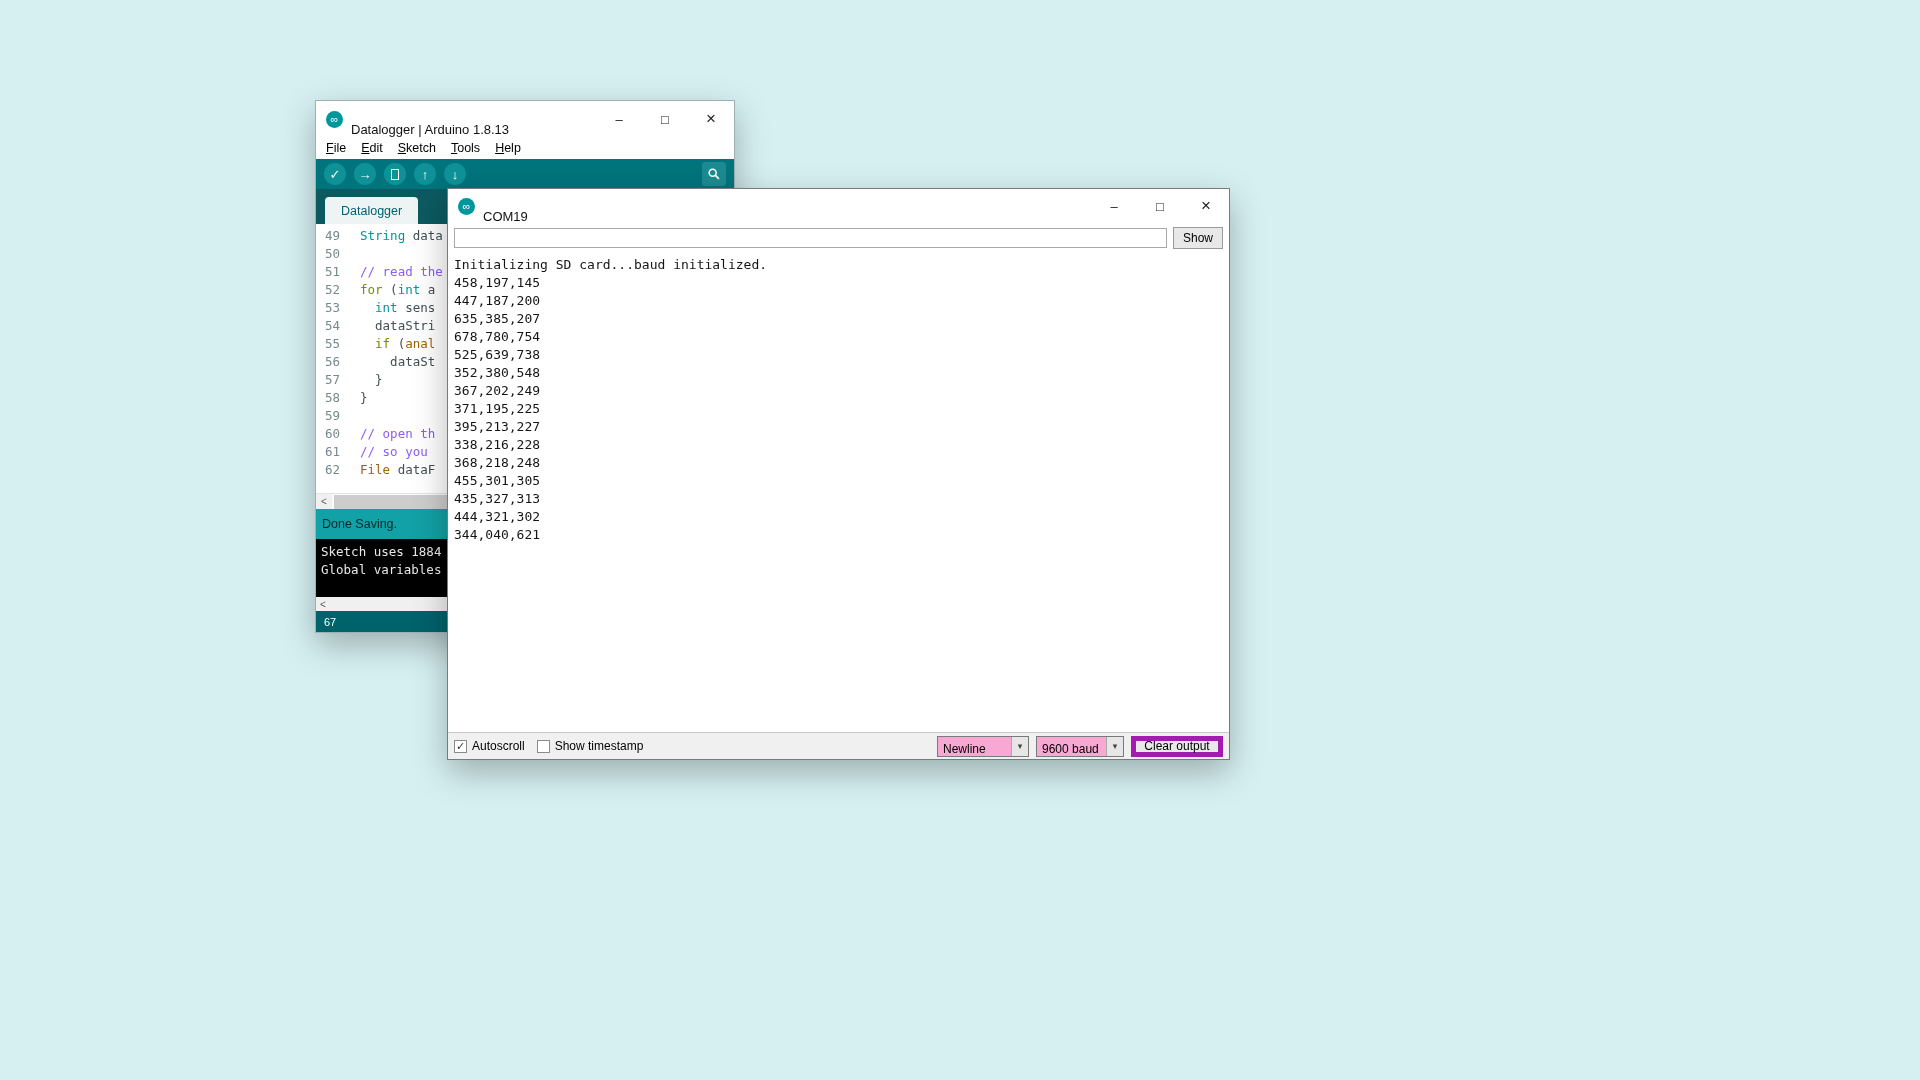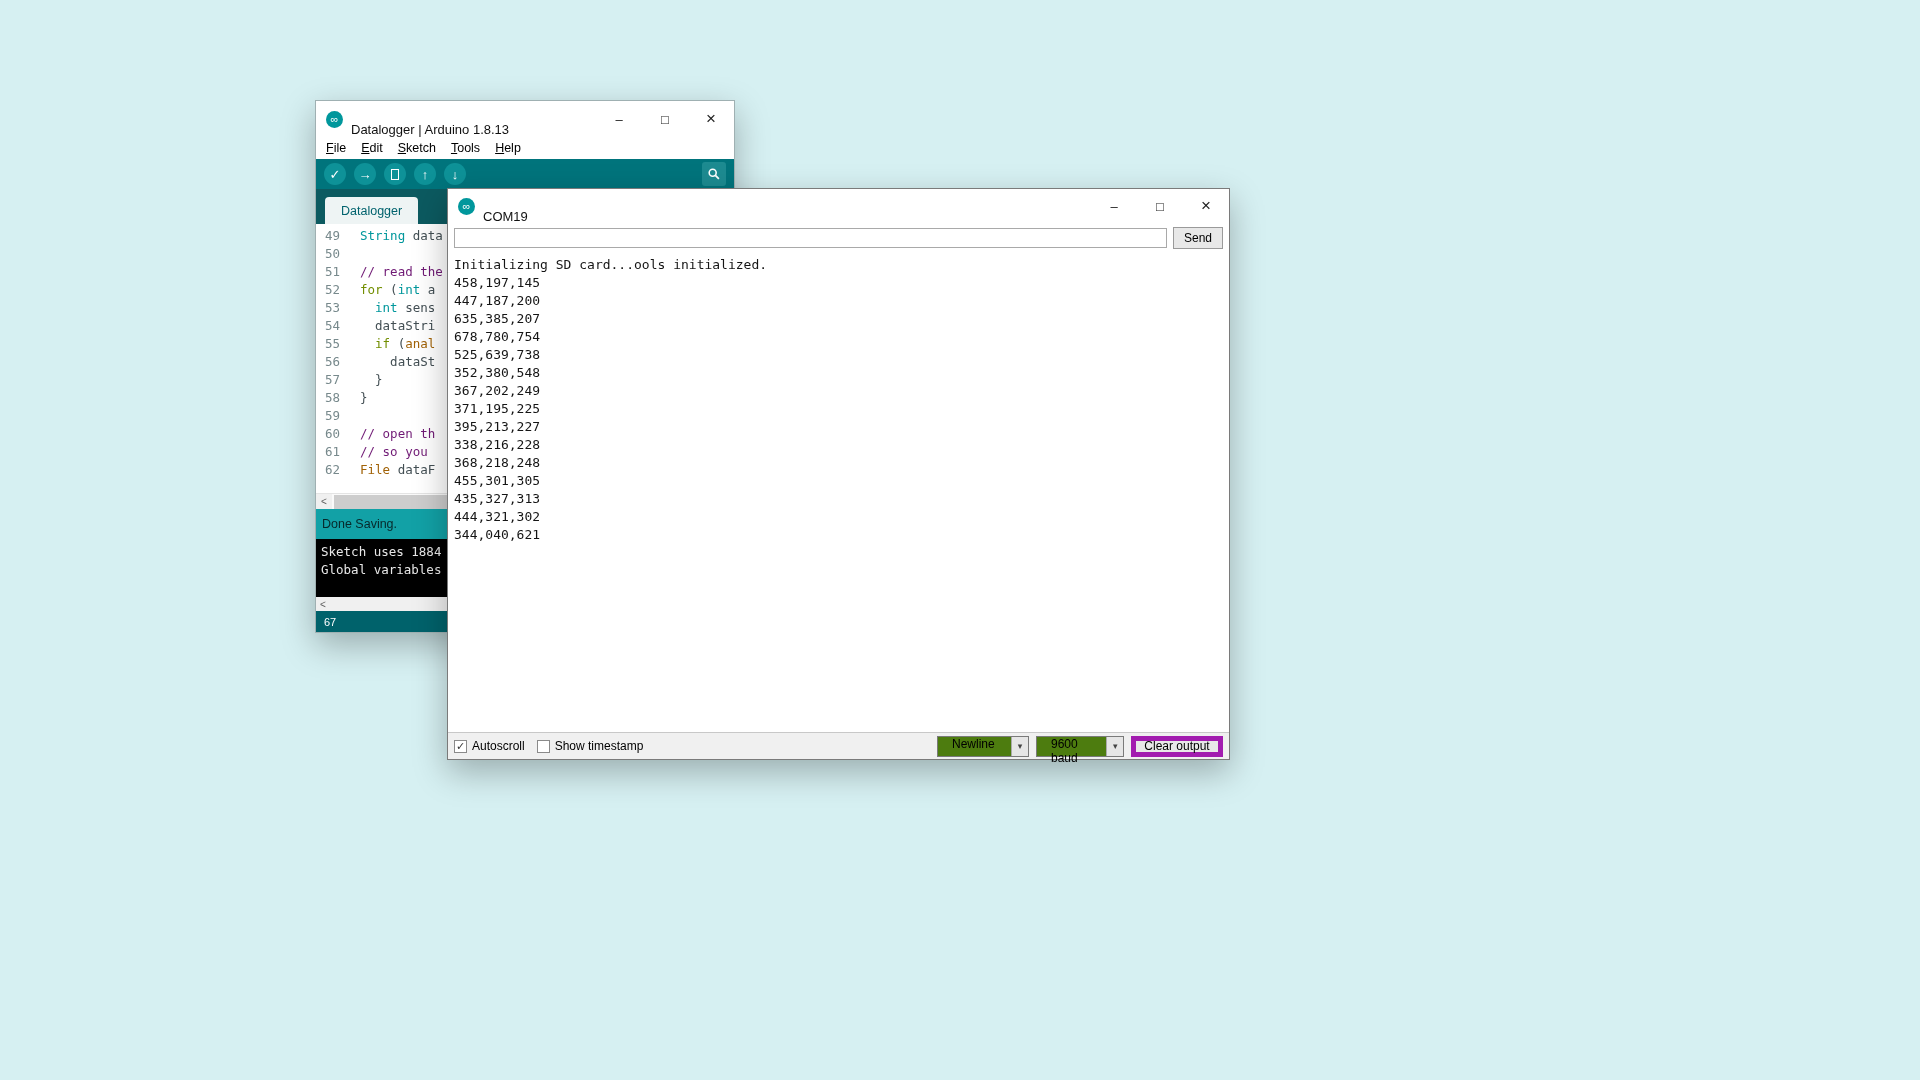--- a/index.html
+++ b/index.html
@@ -32,21 +32,21 @@
   .tab { height:27px; background:#eef4f4; color:#00626d; font-size:12.5px; padding:0 16px; display:flex; align-items:center; border-radius:4px 4px 0 0; }
 
   .editor { flex:1; background:#fff; padding-top:3px; overflow:hidden; font-family:"DejaVu Sans Mono", monospace; }
   .code-row { height:18px; line-height:18px; font-size:12.5px; display:flex; white-space:pre; }
   .ln { width:24px; text-align:right; color:#77898c; flex:none; }
   .cd { margin-left:20px; color:#434F54; }
   .tok-plain { color:#434F54; }
   .tok-type { color:#00979C; }
   .tok-kw { color:#728E00; }
   .tok-fn { color:#a16207; }
-  .tok-comment { color:#701a75; }
+  .tok-comment { color:#8b5cf6; }
 
   .hscroll { height:16px; background:#fafafa; border-top:1px solid #e4e4e4; display:flex; align-items:center; flex:none; }
   .sb-arrow { width:16px; height:16px; background:#f0f0f0; color:#606060; font-size:10px; display:flex; align-items:center; justify-content:center; flex:none; }
   .sb-thumb { height:14px; width:230px; background:#cdcdcd; margin-left:2px; }
 
   .statusbar { height:30px; background:#12a1a6; color:#07282a; font-size:12.5px; display:flex; align-items:center; padding-left:6px; flex:none; }
   .console { height:58px; background:#000; color:#e8e8e8; font-family:"DejaVu Sans Mono", monospace; font-size:12.5px; line-height:18px; padding:4px 0 0 5px; flex:none; white-space:pre; }
   .cscroll { height:14px; background:#f0f0f0; display:flex; align-items:center; flex:none; }
   .cscroll .sb-arrow { width:14px; height:14px; }
   .bottomstrip { height:21px; background:#00626b; color:#fff; font-size:11px; display:flex; align-items:center; padding-left:8px; flex:none; }
@@ -56,21 +56,21 @@
   #serial-win .titlebar { height:34px; }
   .sm-inputrow { display:flex; align-items:center; gap:6px; padding:4px 6px 4px 6px; flex:none; }
   .sm-input { flex:1; height:20px; border:1px solid #a9a9a9; font-size:12px; padding:0 4px; font-family:"Liberation Sans", sans-serif; outline:none; }
   .sm-send { width:50px; height:22px; background:#e8e8e8; border:1px solid #9a9a9a; font-size:12px; display:flex; align-items:center; justify-content:center; color:#000; flex:none; }
   .sm-output { flex:1; padding:3px 6px; font-family:"DejaVu Sans Mono", monospace; font-size:13px; line-height:18px; color:#151515; overflow:hidden; }
   .so-line { white-space:pre; }
   .sm-bottombar { height:27px; background:#f0f0f0; border-top:1px solid #c8c8c8; display:flex; align-items:center; padding:0 6px; flex:none; font-size:12px; color:#000; }
   .cb-group { display:flex; align-items:center; margin-right:12px; }
   .cb { width:13px; height:13px; background:#fff; border:1px solid #8a8a8a; display:flex; align-items:center; justify-content:center; font-size:11px; color:#333; margin-right:5px; flex:none; }
   .sm-right { margin-left:auto; display:flex; align-items:center; gap:7px; }
-  .combo { height:21px; background:#4d7c0f; border:1px solid #7a7a7a; display:flex; align-items:flex-start; font-size:12px; padding-left:14px; }
+  .combo { height:21px; background:#f9a8d4; border:1px solid #7a7a7a; display:flex; align-items:flex-end; font-size:12px; padding-left:5px; }
   .combo .arrow { width:17px; height:100%; margin-left:auto; background:#e6e6e6; border-left:1px solid #aaa; display:flex; align-items:center; justify-content:center; font-size:9px; color:#444; }
   .combo.newline { width:92px; }
   .combo.baud { width:88px; }
   .clear-btn { height:21px; width:92px; background:#e8e8e8; border:5px solid #a21caf; display:flex; align-items:center; justify-content:center; font-size:12px; }
 </style>
 </head>
 <body>
 
 <div class="desktop">
 
@@ -166,25 +166,25 @@
       <span class="win-title">COM19</span>
       <span class="win-controls">
         <span class="win-ctl">–</span>
         <span class="win-ctl">□</span>
         <span class="win-ctl close">×</span>
       </span>
     </div>
 
     <div class="sm-inputrow">
       <input class="sm-input" type="text" value="" style="">
-      <span class="sm-send">Send</span>
+      <span class="sm-send">Show</span>
     </div>
 
     <div class="sm-output">
-        <div class="so-line">Initializing SD card...ools initialized.</div>
+        <div class="so-line">Initializing SD card...baud initialized.</div>
         <div class="so-line">458,197,145</div>
         <div class="so-line">447,187,200</div>
         <div class="so-line">635,385,207</div>
         <div class="so-line">678,780,754</div>
         <div class="so-line">525,639,738</div>
         <div class="so-line">352,380,548</div>
         <div class="so-line">367,202,249</div>
         <div class="so-line">371,195,225</div>
         <div class="so-line">395,213,227</div>
         <div class="so-line">338,216,228</div>

